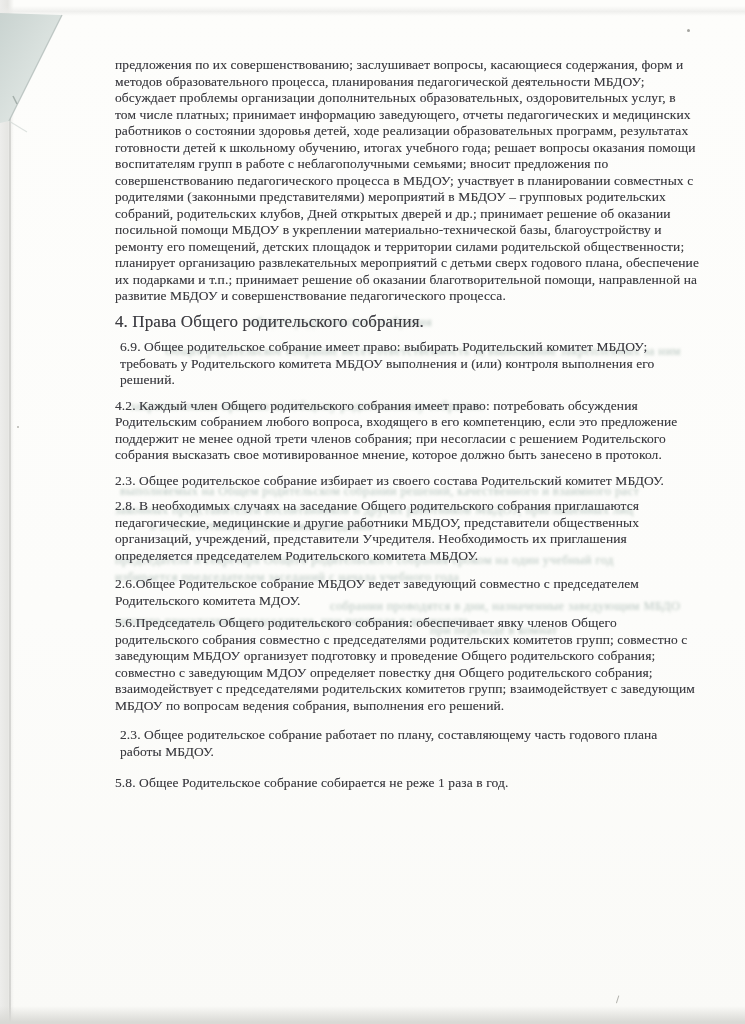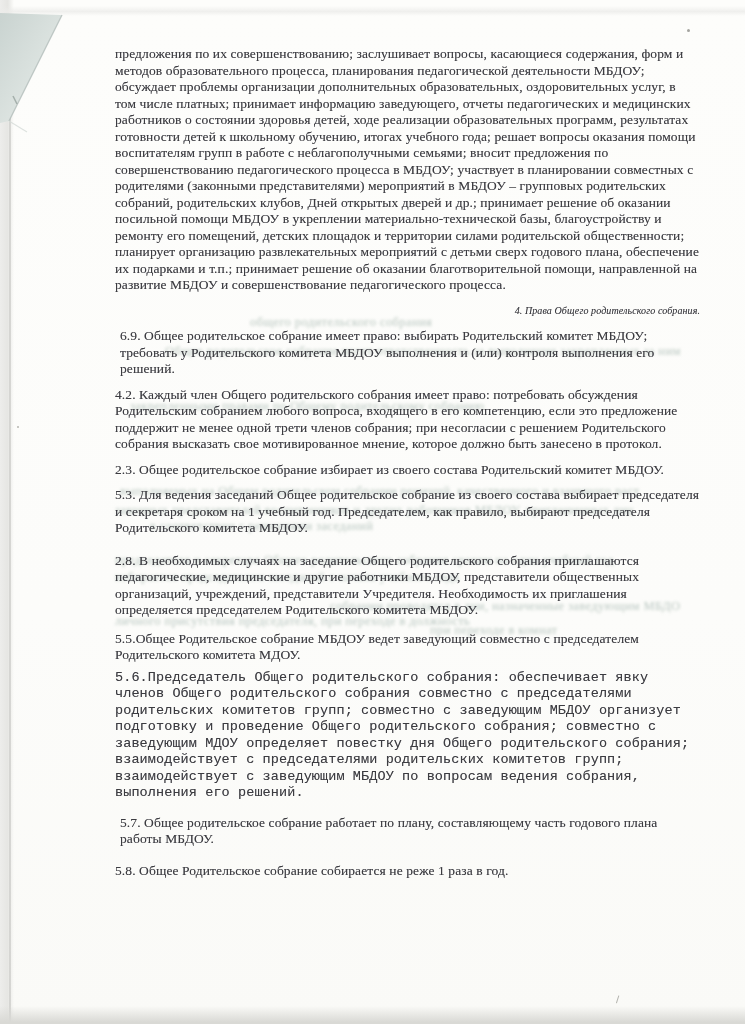--- a/index.html
+++ b/index.html
@@ -29,33 +29,33 @@
     background:linear-gradient(to bottom,rgba(235,235,232,0),#ececea 55%,rgba(255,255,255,0));
     opacity:.8;
   }
   .edge-bottom{
     position:absolute;left:0;top:1006px;width:745px;height:18px;
     background:linear-gradient(to bottom,rgba(216,216,212,0),#d9d9d5 90%);
   }
   .corner-fold{position:absolute;left:0;top:0;}
   
   .textcol{
-    position:absolute;left:115px;top:46px;width:585px;
+    position:absolute;left:115px;top:57px;width:585px;
     font-size:13.5px;line-height:16.5px;color:#3c3c41;
     letter-spacing:.1px;
     text-shadow:0 0 .5px rgba(60,60,70,.45);
     filter:blur(.22px);
   }
   .textcol p{margin:0 0 9px;}
-  .heading{text-align:right;margin:6px 0 10px;font-weight:normal;font-size:10px;font-style:italic;}
+  .heading{text-align:left;margin:6px 0 10px;font-weight:normal;font-size:17px;}
   .indent-sm{padding-left:5px;}
   .mb16{margin-bottom:16px !important;}
   .mb12{margin-bottom:12px !important;}
   .mb6{margin-bottom:6px !important;}
-  .mb13{margin-bottom:13px !important;font-family:Liberation Mono, monospace;}
+  .mb13{margin-bottom:13px !important;}
   .mb15{margin-bottom:15px !important;}
   
   .ghost{
     position:absolute;
     font-size:12.5px;line-height:14px;
     color:rgba(122,150,138,.52);
     filter:blur(1.4px);
     white-space:nowrap;overflow:hidden;
     letter-spacing:.4px;
   }
@@ -114,25 +114,24 @@
   <div class="textcol">
     <p>предложения по их совершенствованию; заслушивает вопросы, касающиеся содержания, форм и методов образовательного процесса, планирования педагогической деятельности МБДОУ; обсуждает проблемы организации дополнительных образовательных, оздоровительных услуг, в том числе платных; принимает информацию заведующего, отчеты педагогических и медицинских работников о состоянии здоровья детей, ходе реализации образовательных программ, результатах готовности детей к школьному обучению, итогах учебного года; решает вопросы оказания помощи воспитателям групп в работе с неблагополучными семьями; вносит предложения по совершенствованию педагогического процесса в МБДОУ; участвует в планировании совместных с родителями (законными представителями) мероприятий в МБДОУ – групповых родительских собраний, родительских клубов, Дней открытых дверей и др.; принимает решение об оказании посильной помощи МБДОУ в укреплении материально-технической базы, благоустройству и ремонту его помещений, детских площадок и территории силами родительской общественности; планирует организацию развлекательных мероприятий с детьми сверх годового плана, обеспечение их подарками и т.п.; принимает решение об оказании благотворительной помощи, направленной на развитие МБДОУ и совершенствование педагогического процесса.</p>
 
     <p class="heading">4. Права Общего родительского собрания.</p>
 
     <p class="indent-sm">6.9. Общее родительское собрание имеет право: выбирать Родительский комитет МБДОУ; требовать у Родительского комитета МБДОУ выполнения и (или) контроля выполнения его решений.</p>
     <p>4.2. Каждый член Общего родительского собрания имеет право: потребовать обсуждения Родительским собранием любого вопроса, входящего в его компетенцию, если это предложение поддержит не менее одной трети членов собрания; при несогласии с решением Родительского собрания высказать свое мотивированное мнение, которое должно быть занесено в протокол.</p>
 
 
     <p>2.3. Общее родительское собрание избирает из своего состава Родительский комитет МБДОУ.</p>
-    <p class="mb16">5.3. Для ведения заседаний Общее родительское собрание из своего состава выбирает председателя и секретаря сроком на 1 учебный год. Председателем, как правило, выбирают председателя Родительского комитета МБДОУ.</p>
     <p class="mb12">2.8. В необходимых случаях на заседание Общего родительского собрания приглашаются педагогические, медицинские и другие работники МБДОУ, представители общественных организаций, учреждений, представители Учредителя. Необходимость их приглашения определяется председателем Родительского комитета МБДОУ.</p>
-    <p class="mb6">5.5.Общее Родительское собрание МБДОУ ведет заведующий совместно с председателем Родительского комитета МДОУ.</p>
+    <p class="mb6">2.6.Общее Родительское собрание МБДОУ ведет заведующий совместно с председателем Родительского комитета МДОУ.</p>
     <p class="mb13">5.6.Председатель Общего родительского собрания: обеспечивает явку членов Общего родительского собрания совместно с председателями родительских комитетов групп; совместно с заведующим МБДОУ организует подготовку и проведение Общего родительского собрания; совместно с заведующим МДОУ определяет повестку дня Общего родительского собрания; взаимодействует с председателями родительских комитетов групп; взаимодействует с заведующим МБДОУ по вопросам ведения собрания, выполнения его решений.</p>
-    <p class="mb15 indent-sm">5.7. Общее родительское собрание работает по плану, составляющему часть годового плана работы МБДОУ.</p>
+    <p class="mb15 indent-sm">2.3. Общее родительское собрание работает по плану, составляющему часть годового плана работы МБДОУ.</p>
     <p>5.8. Общее Родительское собрание собирается не реже 1 раза в год.</p>
   </div>
 
   <div class="speck1"></div>
   <div class="speck2"></div>
   <div class="speck3"></div>
 
 </div>
 
 </body></html>

